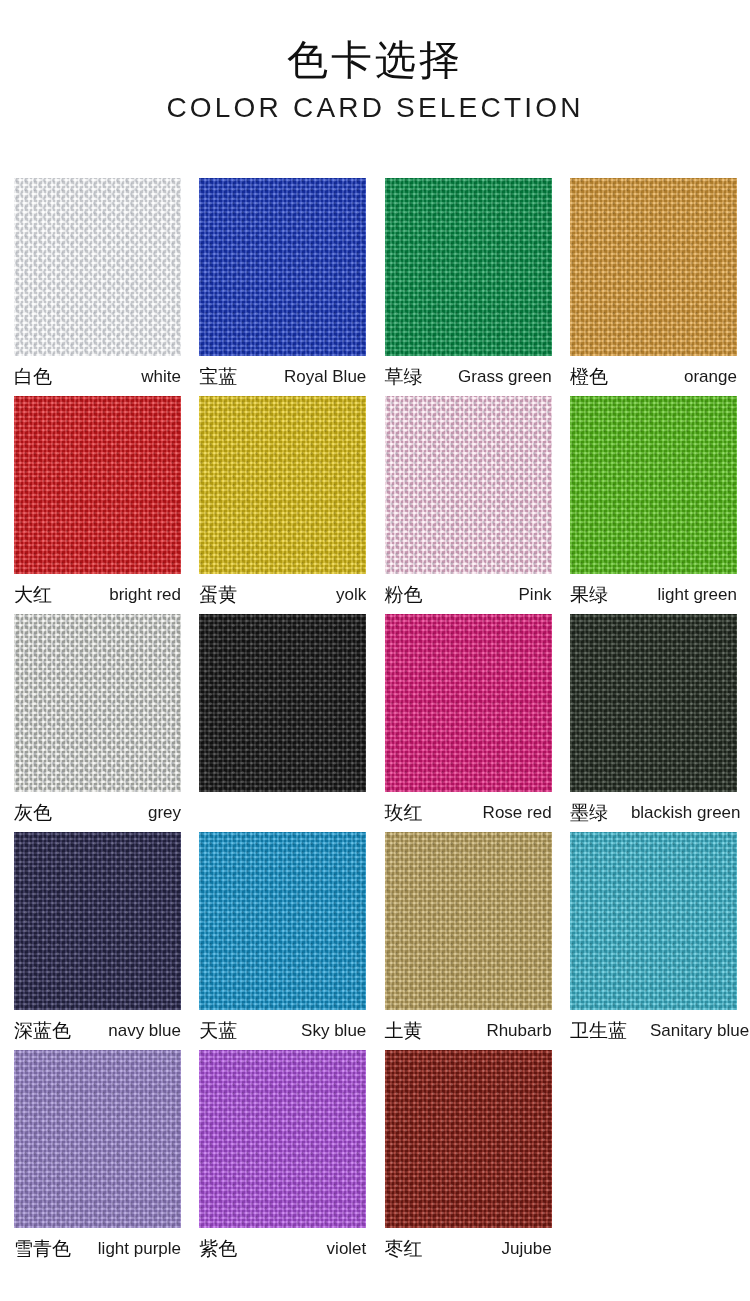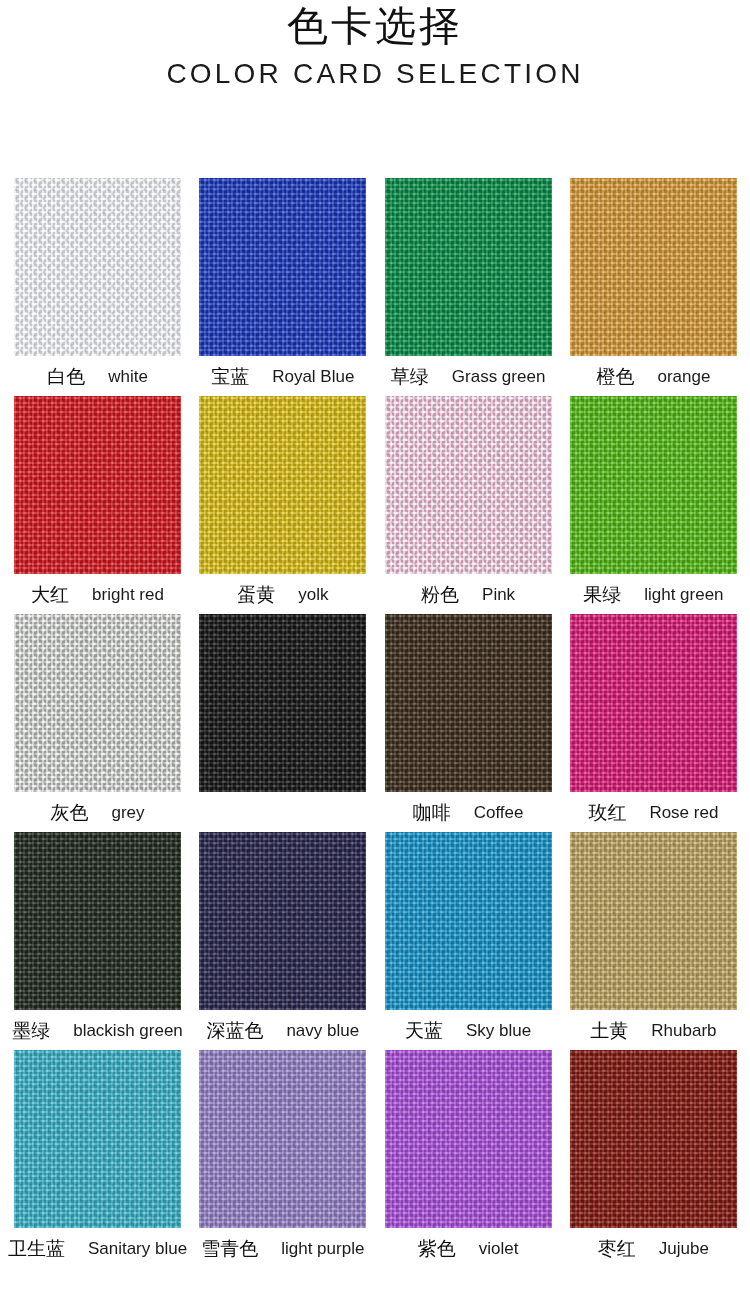--- a/index.html
+++ b/index.html
@@ -16,20 +16,21 @@
 
   .page {
     position: relative;
     width: 750px;
     height: 1301px;
     box-sizing: border-box;
   }
 
   
   .header {
+    padding-top: 34px;
     text-align: center;
   }
   .title-cn {
     font-size: 41px;
     line-height: 52px;
     color: #111111;
     letter-spacing: 3px;
     font-weight: 400;
     white-space: nowrap;
   }
@@ -123,21 +124,21 @@
         rgba(0,0,0,0.22) 2px, rgba(0,0,0,0.22) 4.6px),
       repeating-linear-gradient(0deg,
         rgba(255,255,255,0.09) 0px, rgba(255,255,255,0.09) 2px,
         rgba(0,0,0,0.20) 2px, rgba(0,0,0,0.20) 4.6px);
   }
 
   .caption {
     height: 40px;
     display: flex;
     align-items: center;
-    justify-content: center;
+    justify-content: space-between;
     gap: 23px;
     white-space: nowrap;
   }
   .cap-cn {
     font-size: 19px;
     line-height: 19px;
     color: #0f0f0f;
     font-weight: 400;
   }
   .cap-en {
@@ -218,27 +219,20 @@
         <div class="swatch light" style="background-color: rgb(173, 173, 160);"></div>
         <div class="caption">
           <span class="cap-cn">灰色</span>
           <span class="cap-en">grey</span>
         </div>
       </div>
       <div class="cell">
         <div class="swatch dark" style="background-color: rgb(28, 28, 28);"></div>
       </div>
       <div class="cell">
-        <div class="swatch dark" style="background-color: rgb(74, 56, 36);"></div>
-        <div class="caption">
-          <span class="cap-cn">咖啡</span>
-          <span class="cap-en">Coffee</span>
-        </div>
-      </div>
-      <div class="cell">
         <div class="swatch" style="background-color: rgb(229, 23, 123);"></div>
         <div class="caption">
           <span class="cap-cn">玫红</span>
           <span class="cap-en">Rose red</span>
         </div>
       </div>
       <div class="cell">
         <div class="swatch dark" style="background-color: rgb(42, 53, 40);"></div>
         <div class="caption">
           <span class="cap-cn">墨绿</span>

